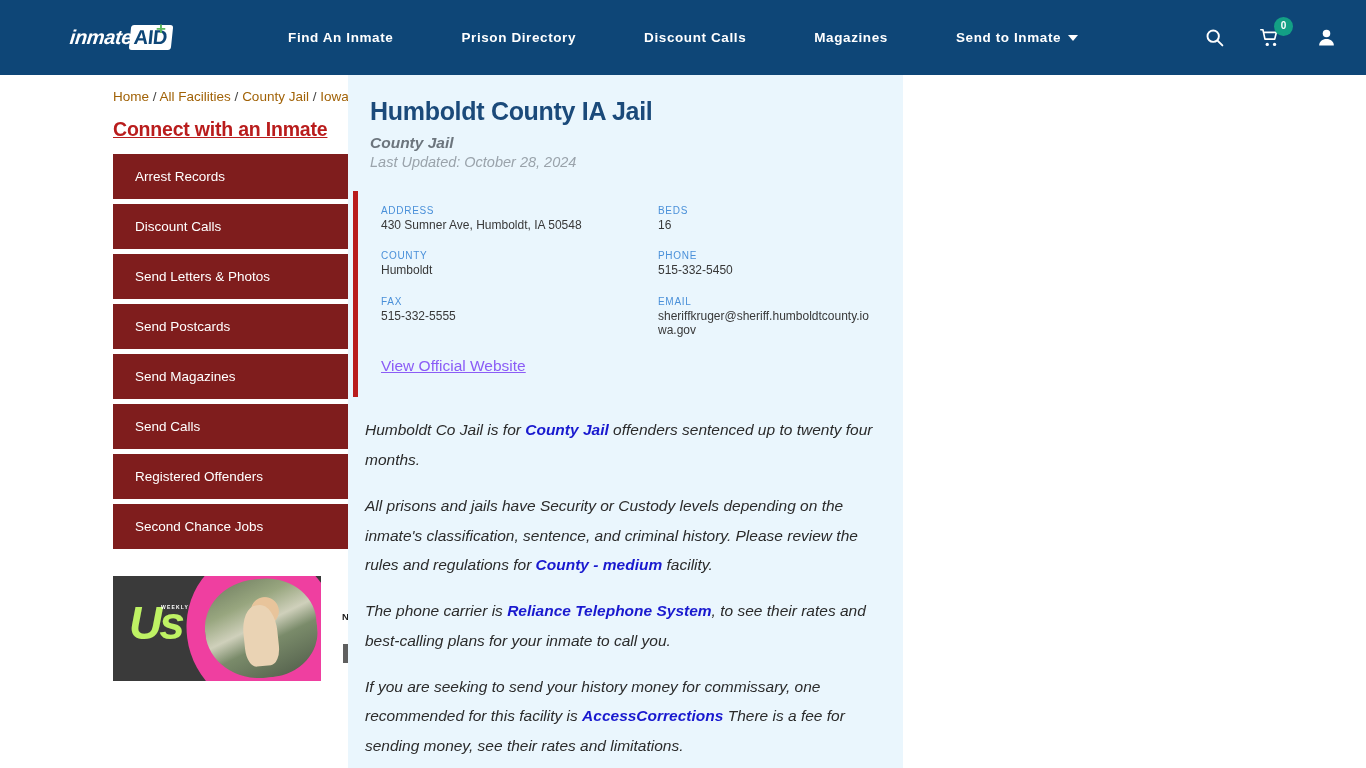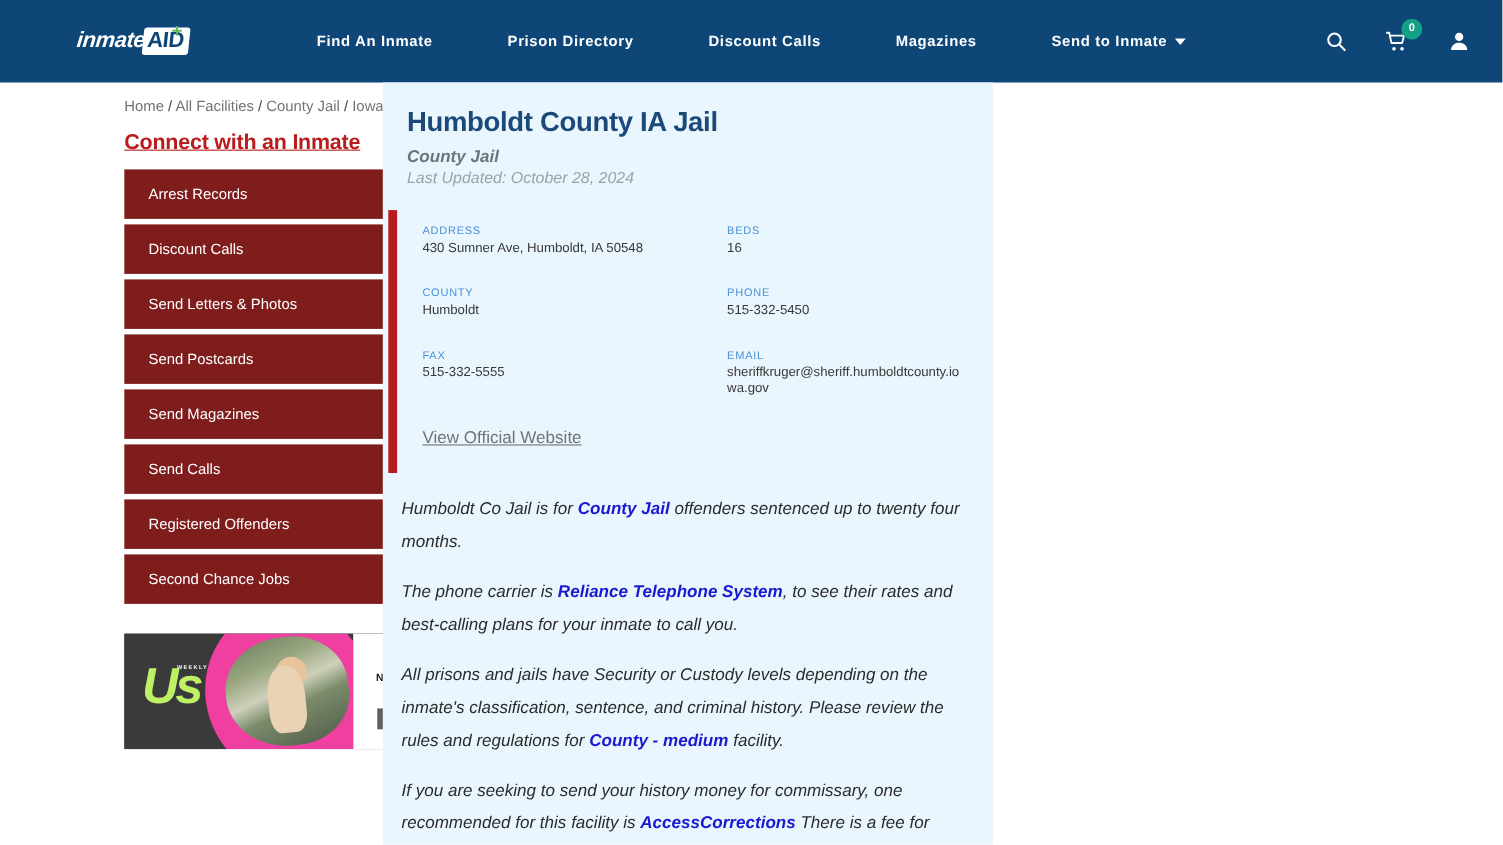--- a/index.html
+++ b/index.html
@@ -127,21 +127,21 @@
     padding: 14px 0 0 113px;
   }
 
   .breadcrumb {
     font-size: 13.5px;
     color: #333333;
     white-space: nowrap;
     margin-bottom: 14px;
   }
   .breadcrumb a {
-    color: #737373;
+    color: #a16207;
     text-decoration: none;
     cursor: pointer;
   }
   .breadcrumb .sep { color: #444444; }
 
   .side-title {
     font-size: 19.5px;
     font-weight: bold;
     color: #b91c1c;
     text-decoration: underline;
@@ -301,45 +301,45 @@
   }
   .mp-updated {
     font-size: 14.5px;
     font-style: italic;
     color: #9aa3ab;
     margin-top: 2px;
   }
 
   .info-box {
     margin: 15px 0 0 5px;
-    border-left: 8px solid #b91c1c;
+    border-left: 5px solid #b91c1c;
     padding: 14px 0 22px 23px;
     display: grid;
     grid-template-columns: 277px 1fr;
-    row-gap: 12px;
+    row-gap: 1px;
   }
   .field { margin-bottom: 17px; }
   .field-label {
     font-size: 10px;
     color: #4a90d9;
     letter-spacing: 0.7px;
     text-transform: uppercase;
     margin-bottom: 2px;
   }
   .field-val {
     font-size: 12px;
     color: #383838;
     line-height: 1.2;
     max-width: 215px;
     word-break: break-word;
   }
   .site-link {
     grid-column: 1 / 2;
     font-size: 15.5px;
-    color: #737373;
+    color: #8b5cf6;
     text-decoration: underline;
     cursor: pointer;
     margin-top: 2px;
   }
 
   .body-copy { padding: 18px 16px 20px 17px; }
   .body-copy p {
     font-size: 15.5px;
     font-style: italic;
     color: #2b2b2b;
@@ -520,23 +520,23 @@
         <div class="field-val">sheriffkruger@sheriff.humboldtcounty.iowa.gov</div>
       </div>
       <a class="site-link">View Official Website</a>
     </div>
 
     <div class="body-copy">
       <p>
         <span>Humboldt Co Jail is for </span><a>County Jail</a><span> offenders sentenced up to twenty four months.</span>
       </p>
       <p>
-        <span>The phone carrier is </span><a>Reliance Telephone System</a><span>, to see their rates and best-calling plans for your inmate to call you.</span>
+        <span>All prisons and jails have Security or Custody levels depending on the inmate's classification, sentence, and criminal history. Please review the rules and regulations for </span><a>County - medium</a><span> facility.</span>
       </p>
       <p>
-        <span>All prisons and jails have Security or Custody levels depending on the inmate's classification, sentence, and criminal history. Please review the rules and regulations for </span><a>County - medium</a><span> facility.</span>
+        <span>The phone carrier is </span><a>Reliance Telephone System</a><span>, to see their rates and best-calling plans for your inmate to call you.</span>
       </p>
       <p>
         <span>If you are seeking to send your history money for commissary, one recommended for this facility is </span><a>AccessCorrections</a><span> There is a fee for sending money, see their rates and limitations.</span>
       </p>
     </div>
   </div>
 </div>
 
 </body></html>

